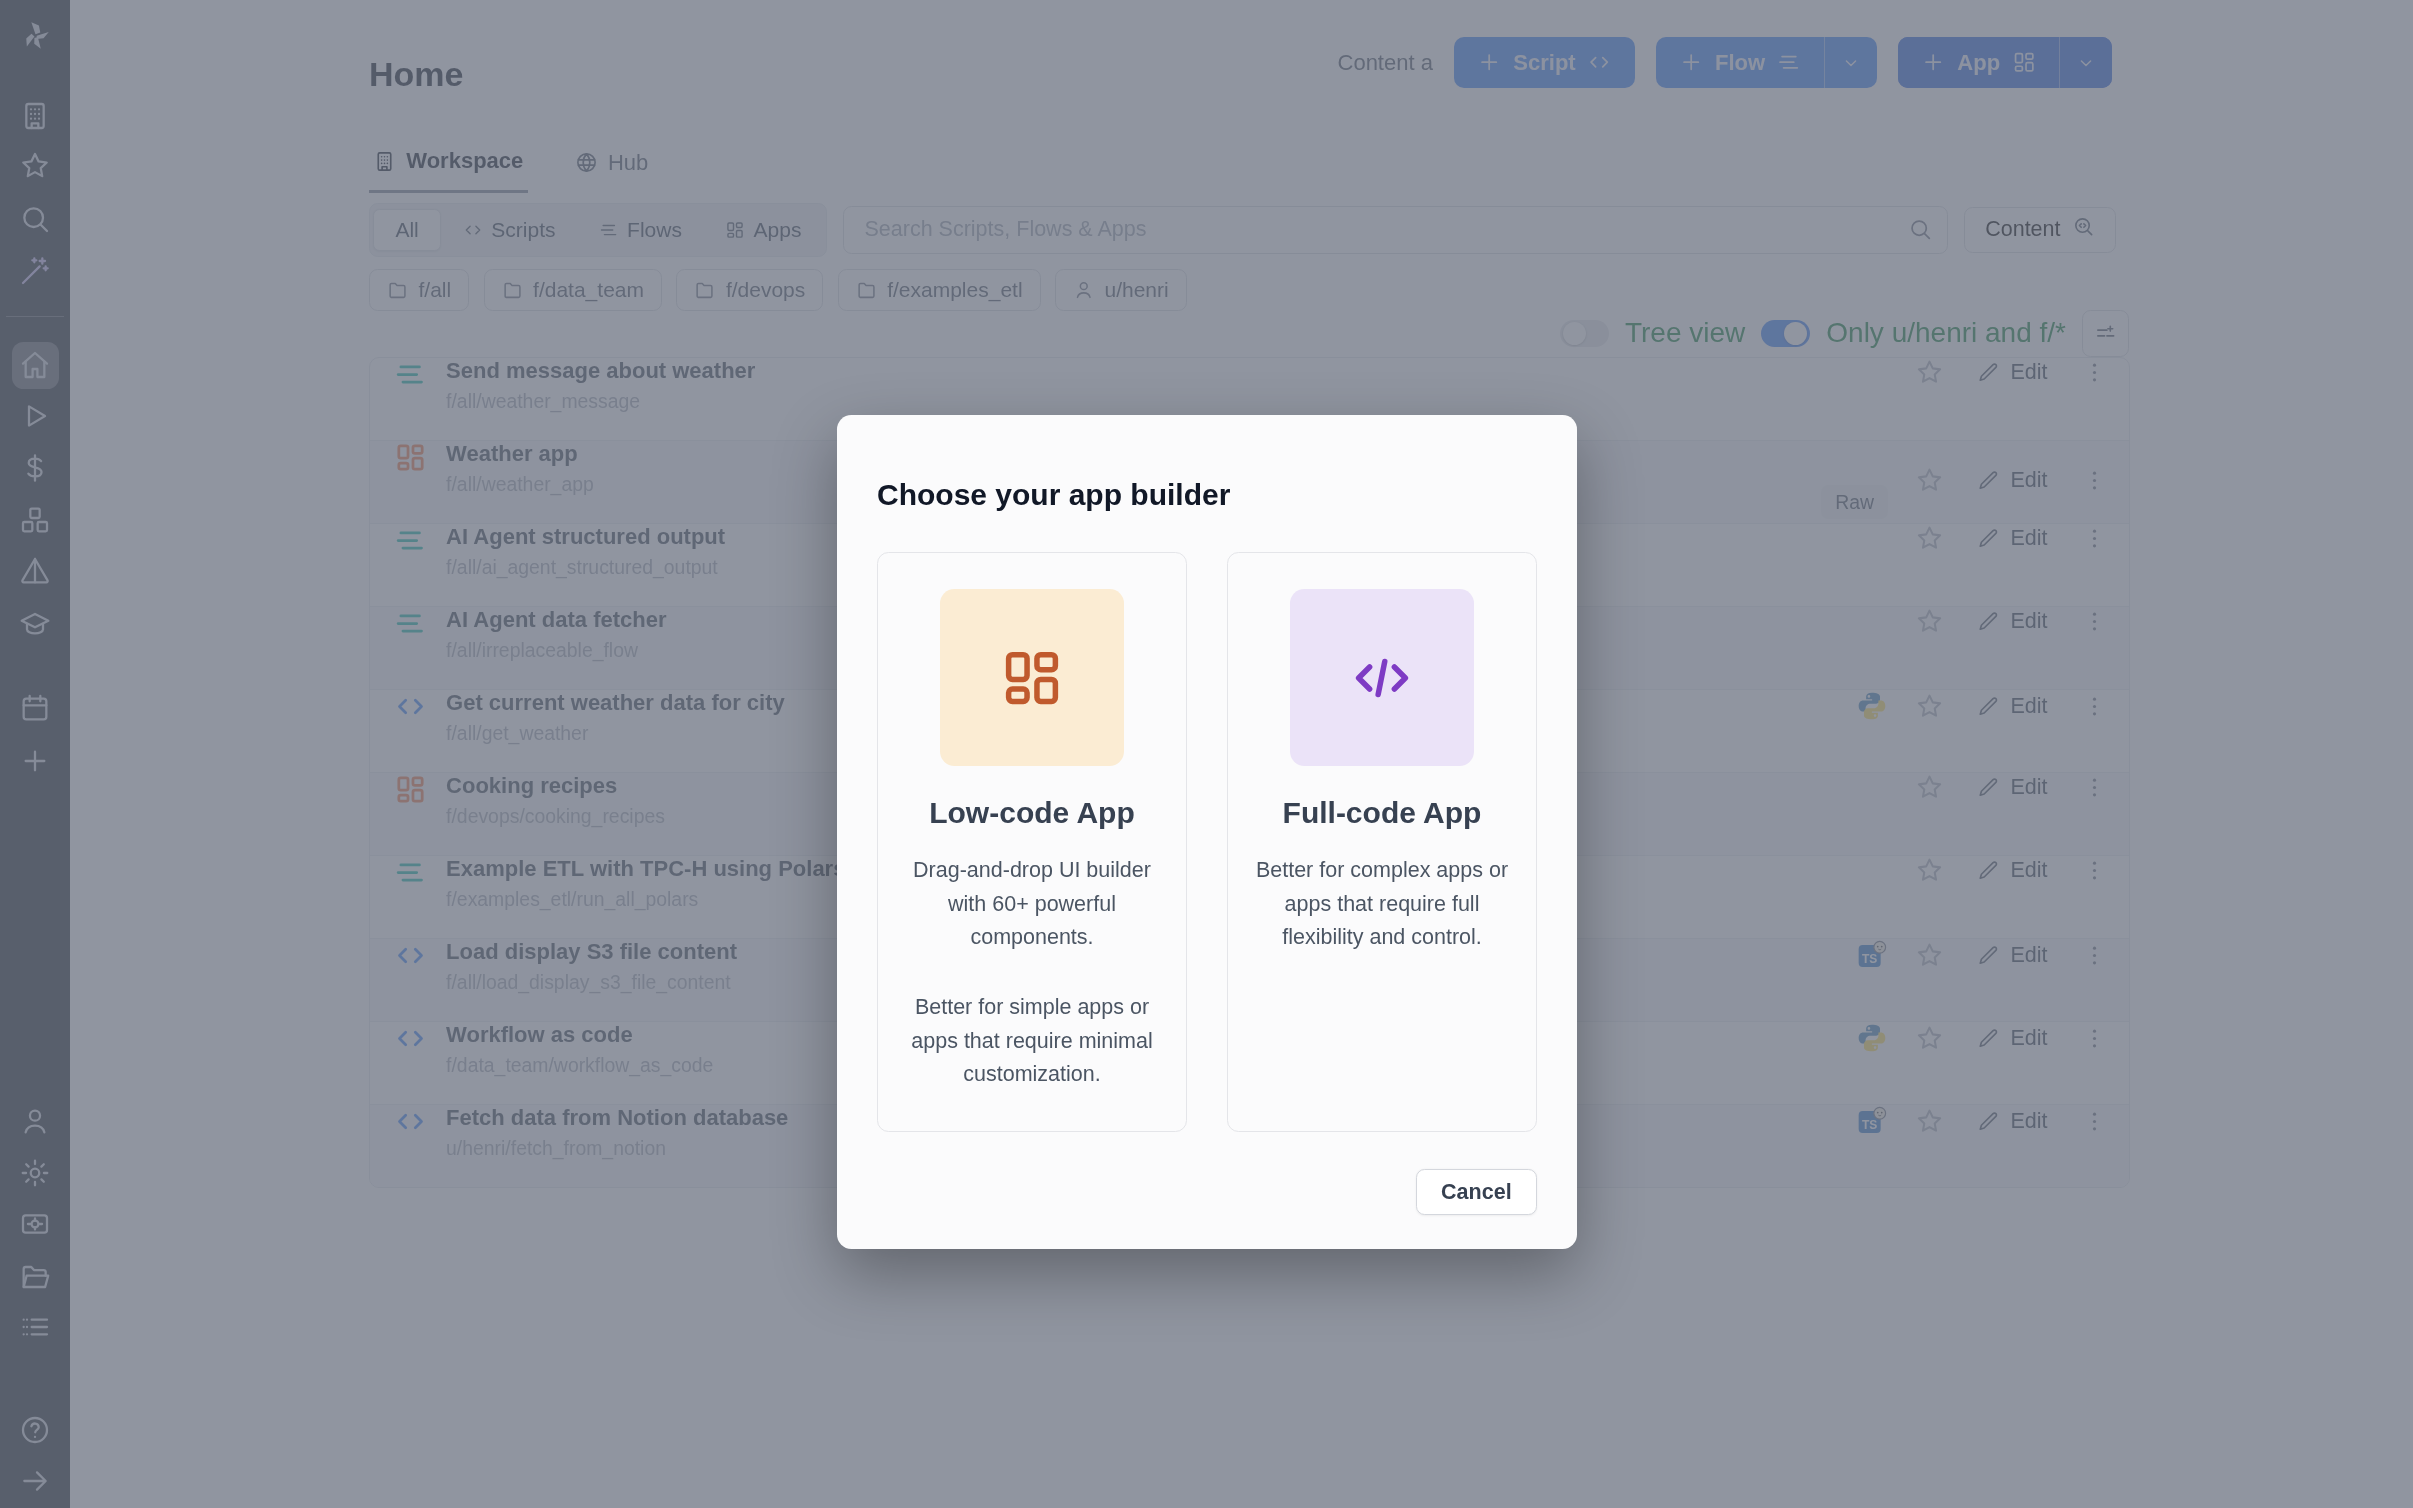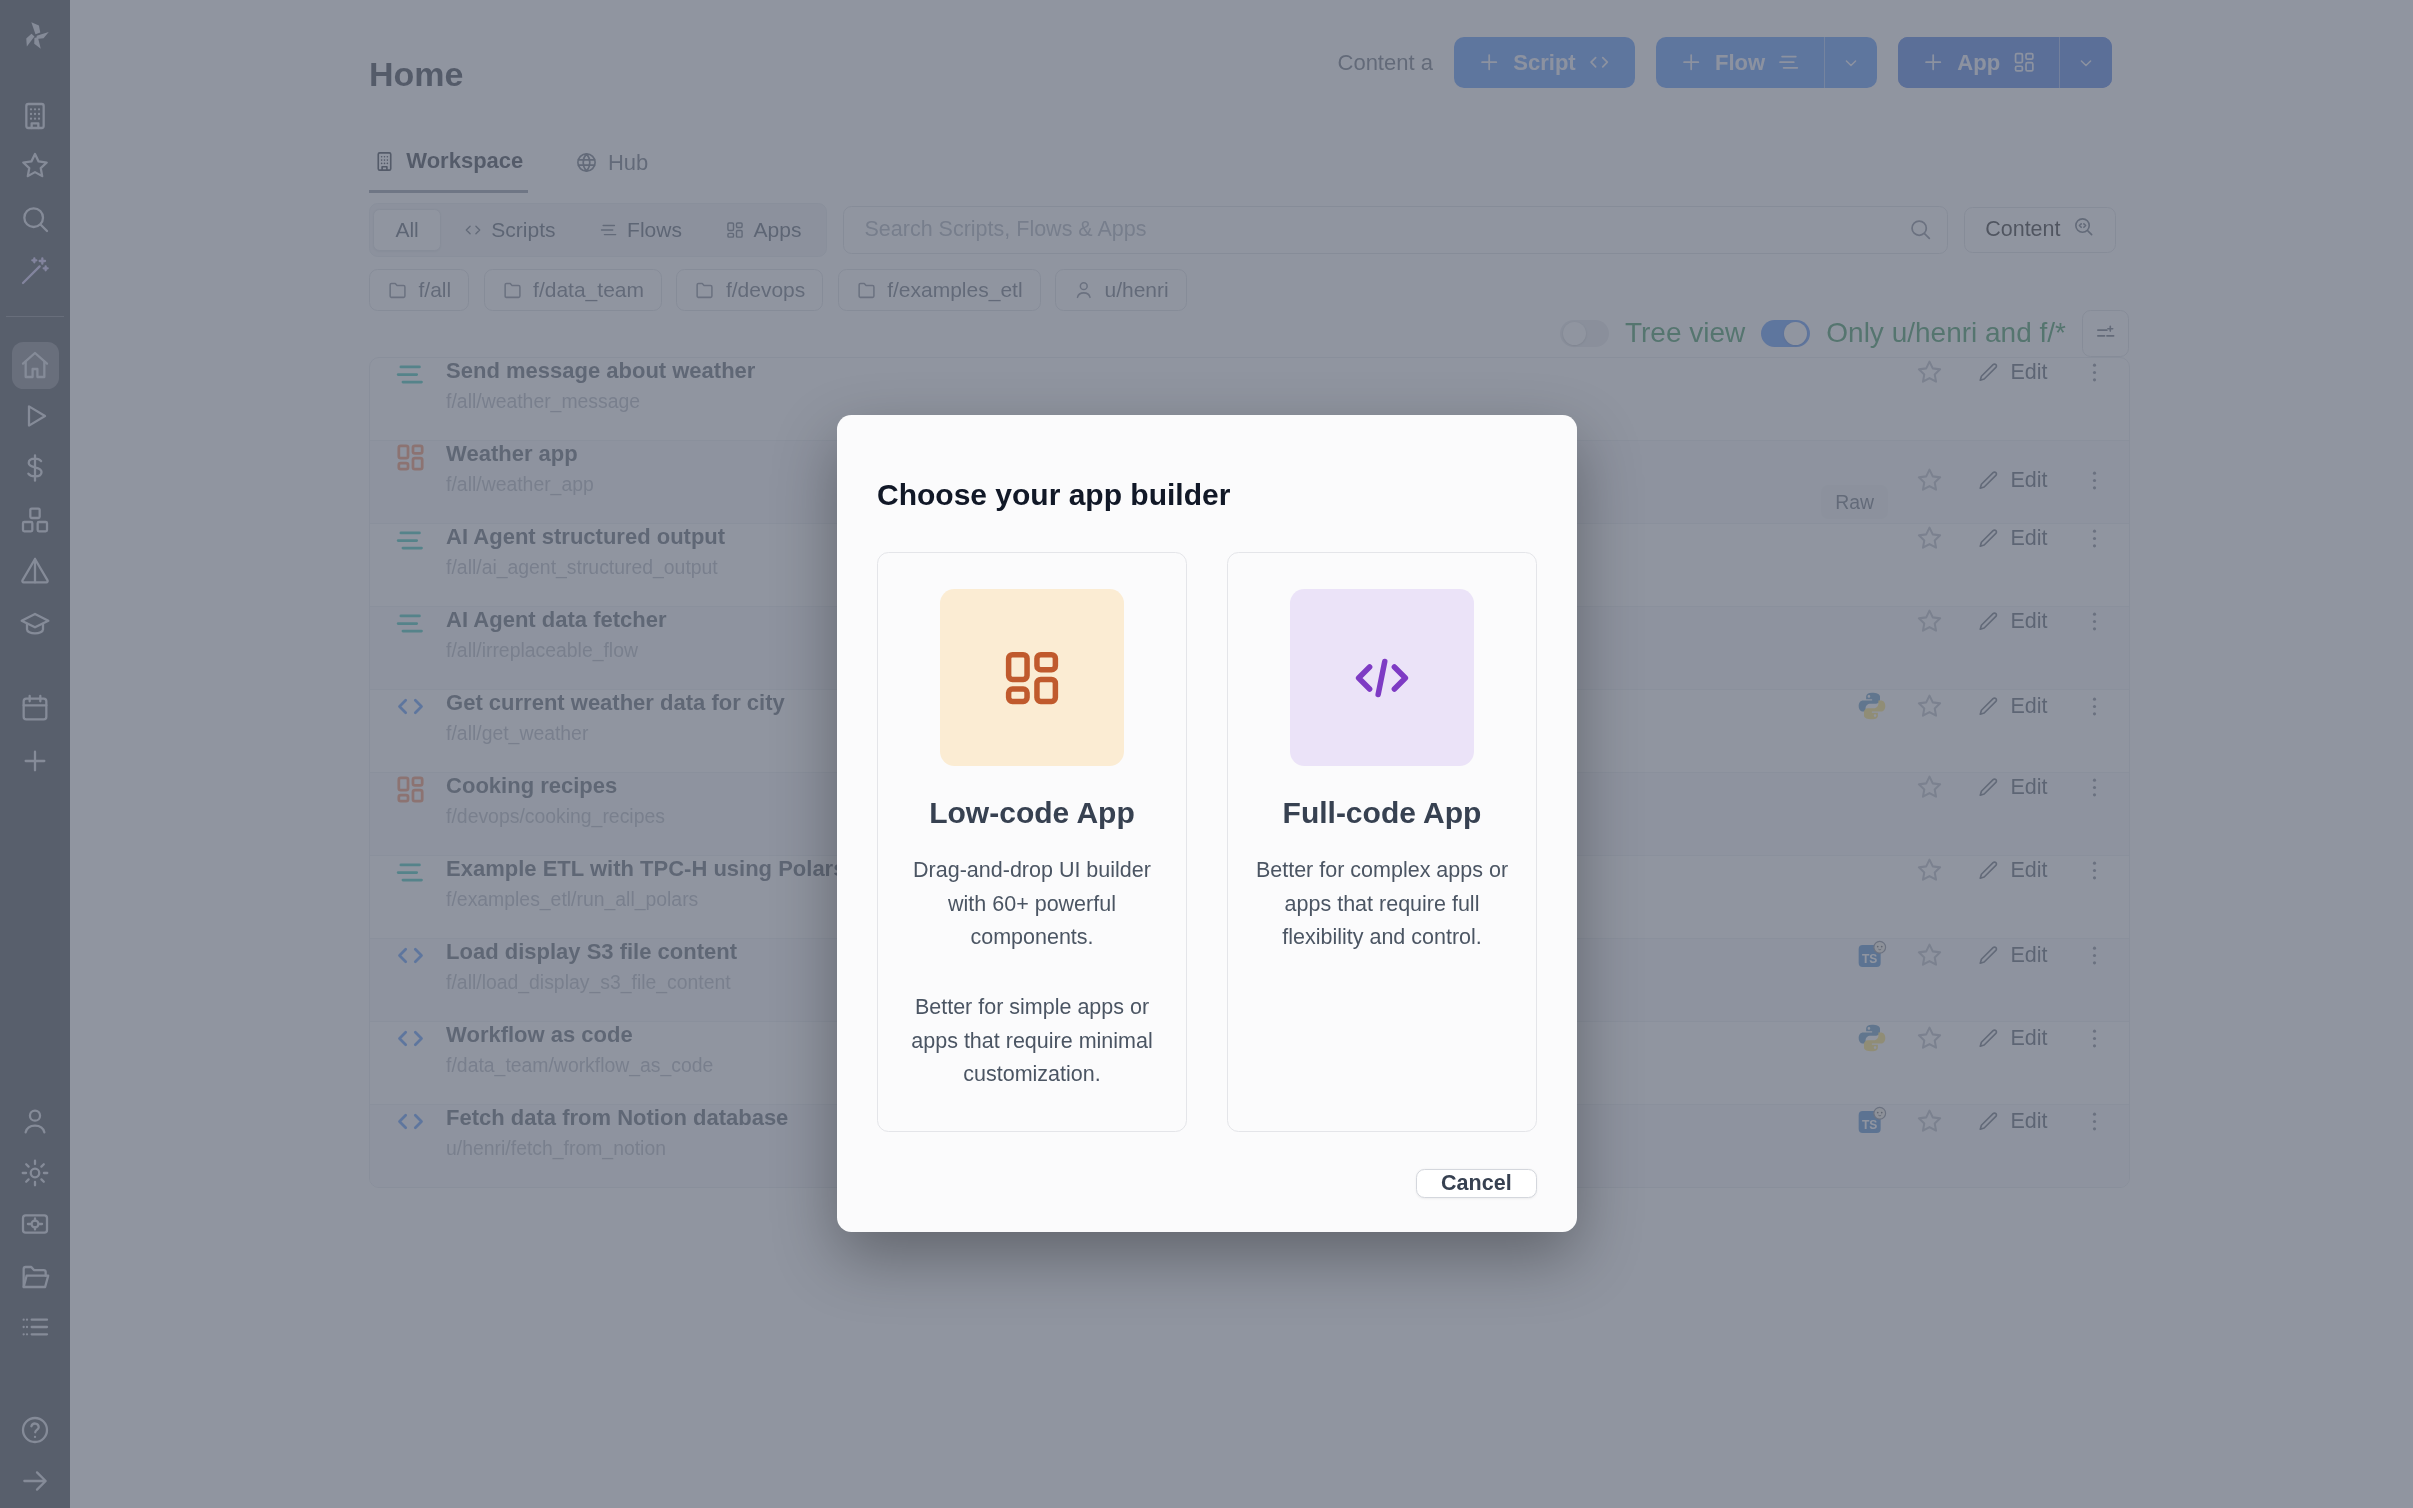--- a/index.html
+++ b/index.html
@@ -81,21 +81,21 @@
   .modal-title{font-size:30px;font-weight:700;color:#111827;margin:0 0 40px 0;}
   .cards{display:flex;gap:40px;}
   .card{flex:1;border:1.4px solid #e4e5e9;border-radius:11.5px;background:#fbfbfc;display:flex;flex-direction:column;align-items:center;
     padding:36px 21.5px 40px 21.5px;cursor:pointer;}
   .tile{width:184px;height:177px;border-radius:14.4px;display:flex;align-items:center;justify-content:center;}
   .tile svg{width:65px;height:65px;}
   .card-title{font-size:30px;font-weight:700;color:#374151;margin-top:30px;}
   .card-p{font-size:21.5px;color:#4b5563;text-align:center;line-height:1.55;margin-top:24.4px;}
   .card-p + .card-p{margin-top:37px;}
   .modal-footer{display:flex;justify-content:flex-end;margin-top:37px;}
-  .cancel{height:29px;padding:0 24.4px;border:1.1px solid #d4d7dd;border-radius:8.6px;background:#ffffff;
+  .cancel{height:46px;padding:0 24.4px;border:1.1px solid #d4d7dd;border-radius:8.6px;background:#ffffff;
     font-family:inherit;font-size:21.5px;font-weight:700;color:#374151;cursor:pointer;box-shadow:0 0.7px 2.2px rgba(0,0,0,0.06);}
 </style>
 </head>
 <body>
 
 <div class="canvas">
 
   <h1 class="page-title">Home</h1>
 
   <div class="create-row">

